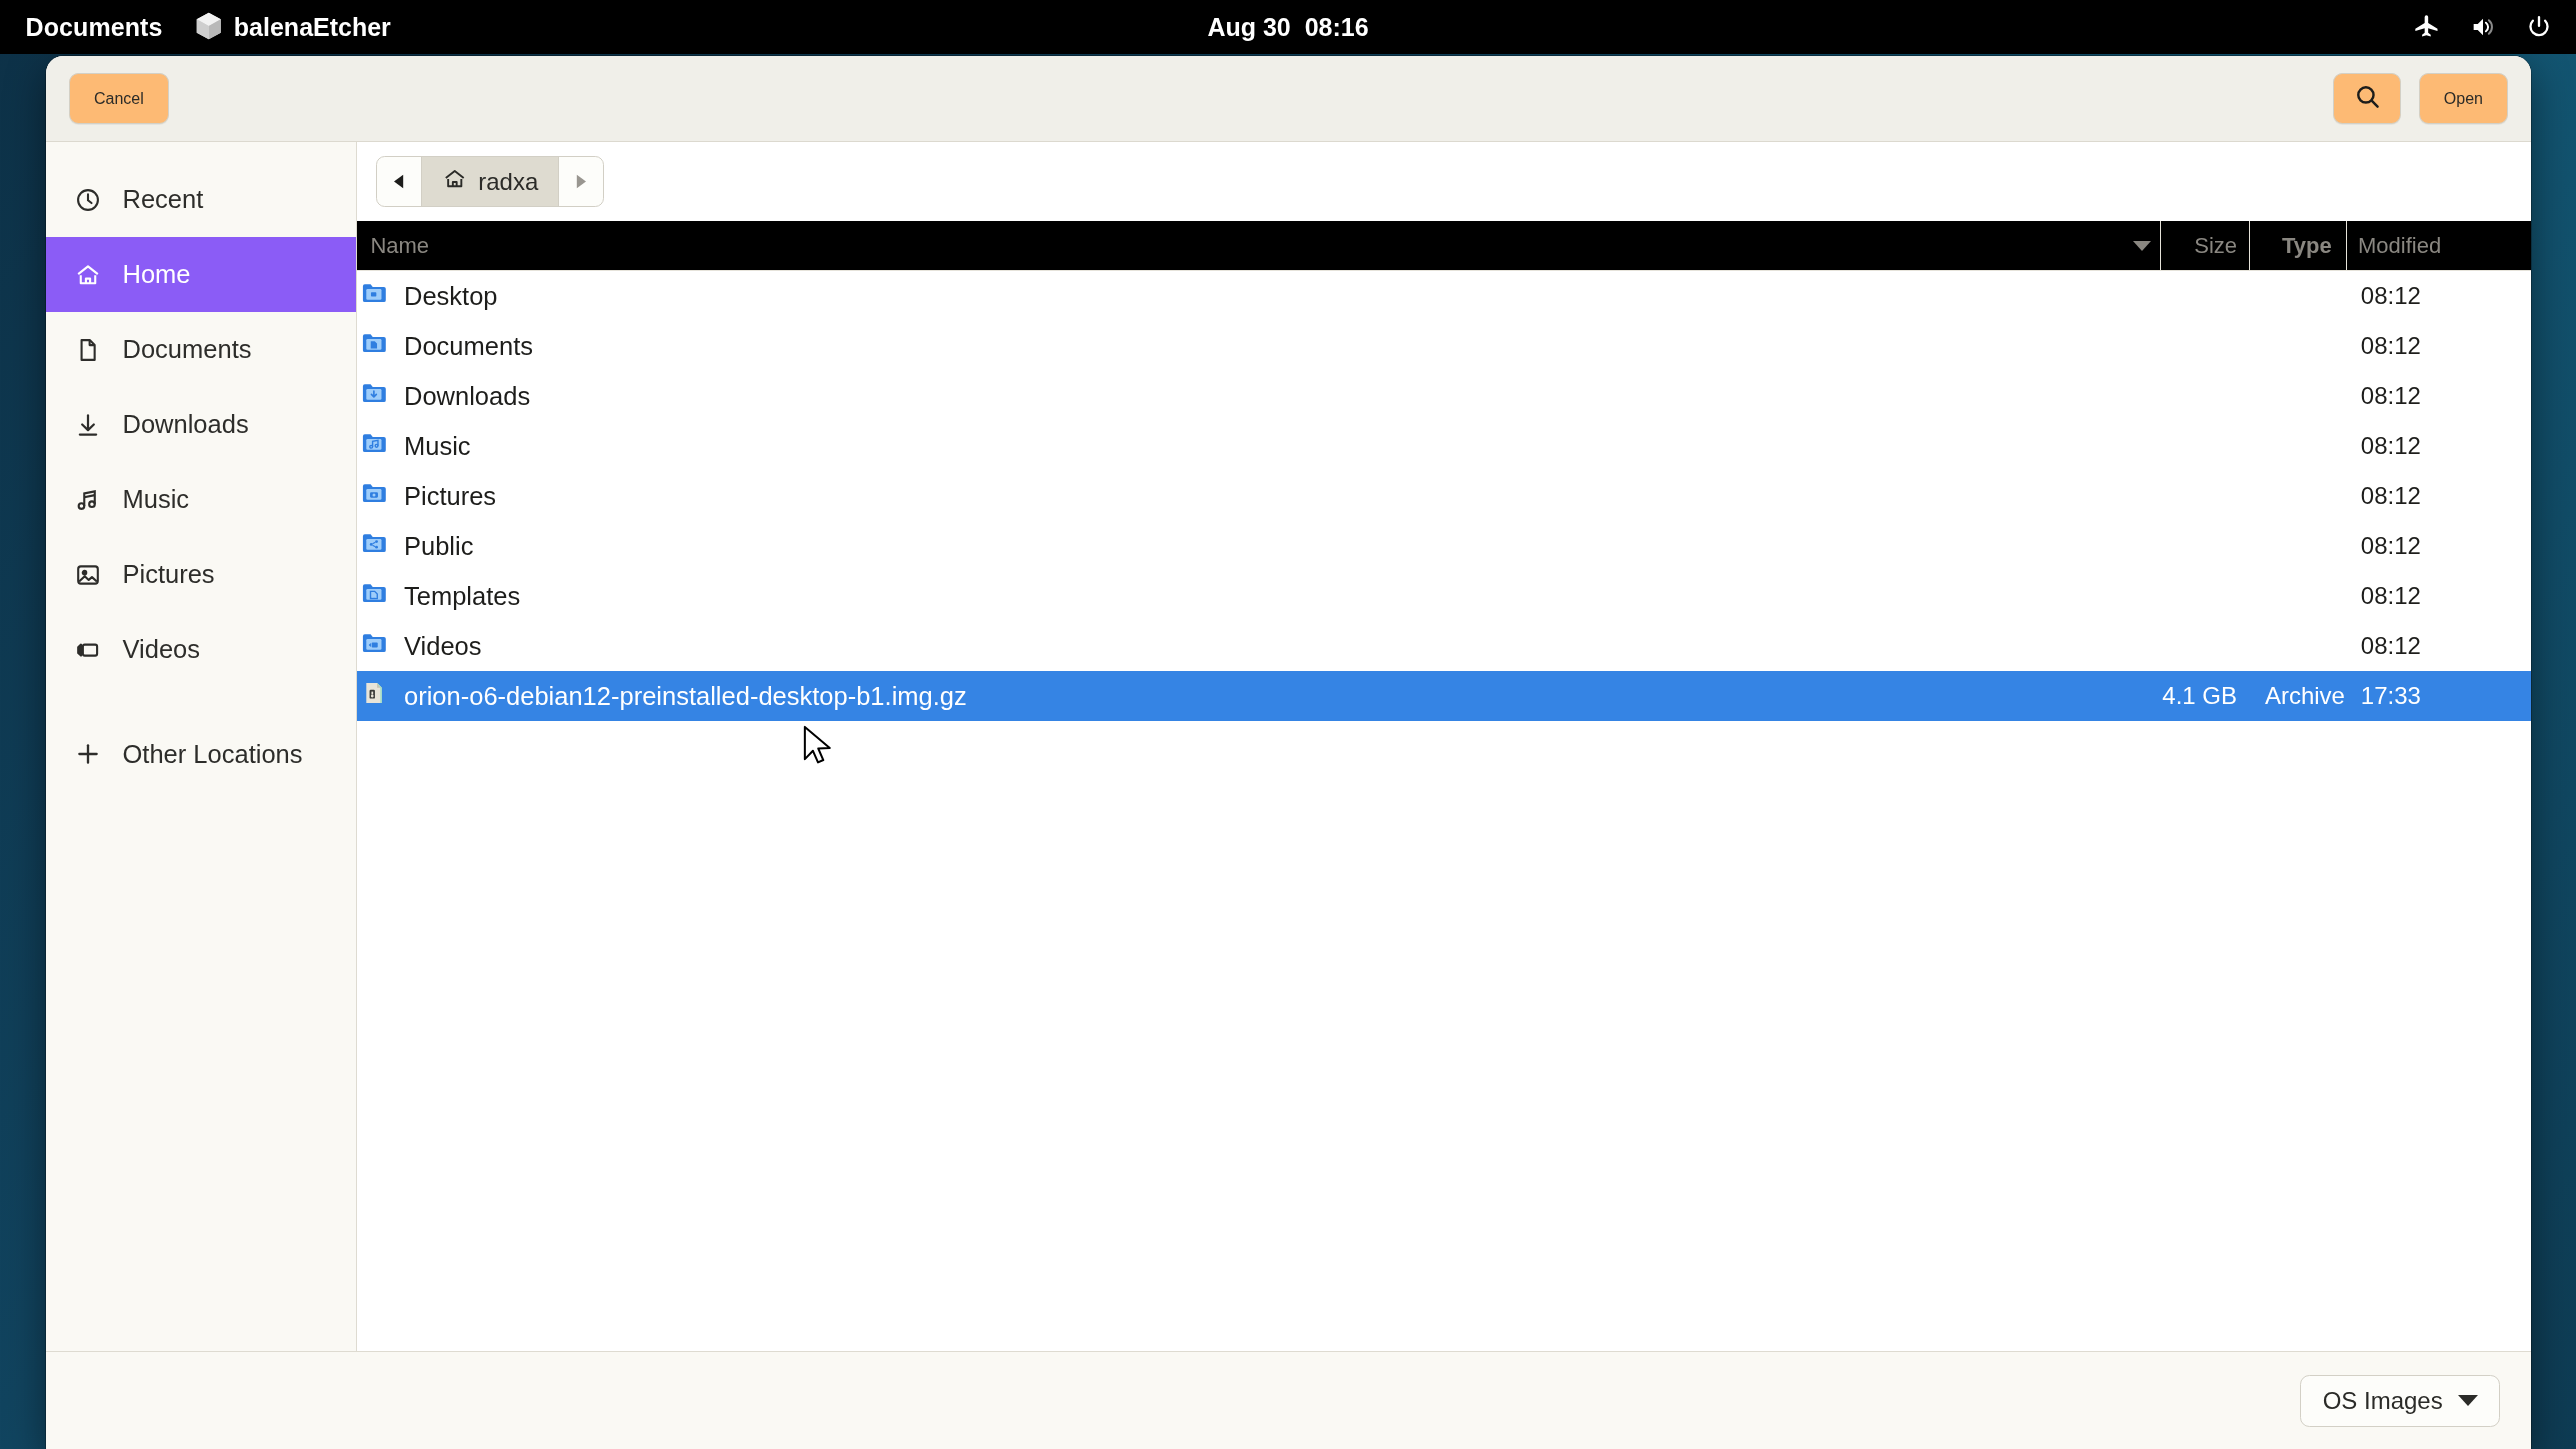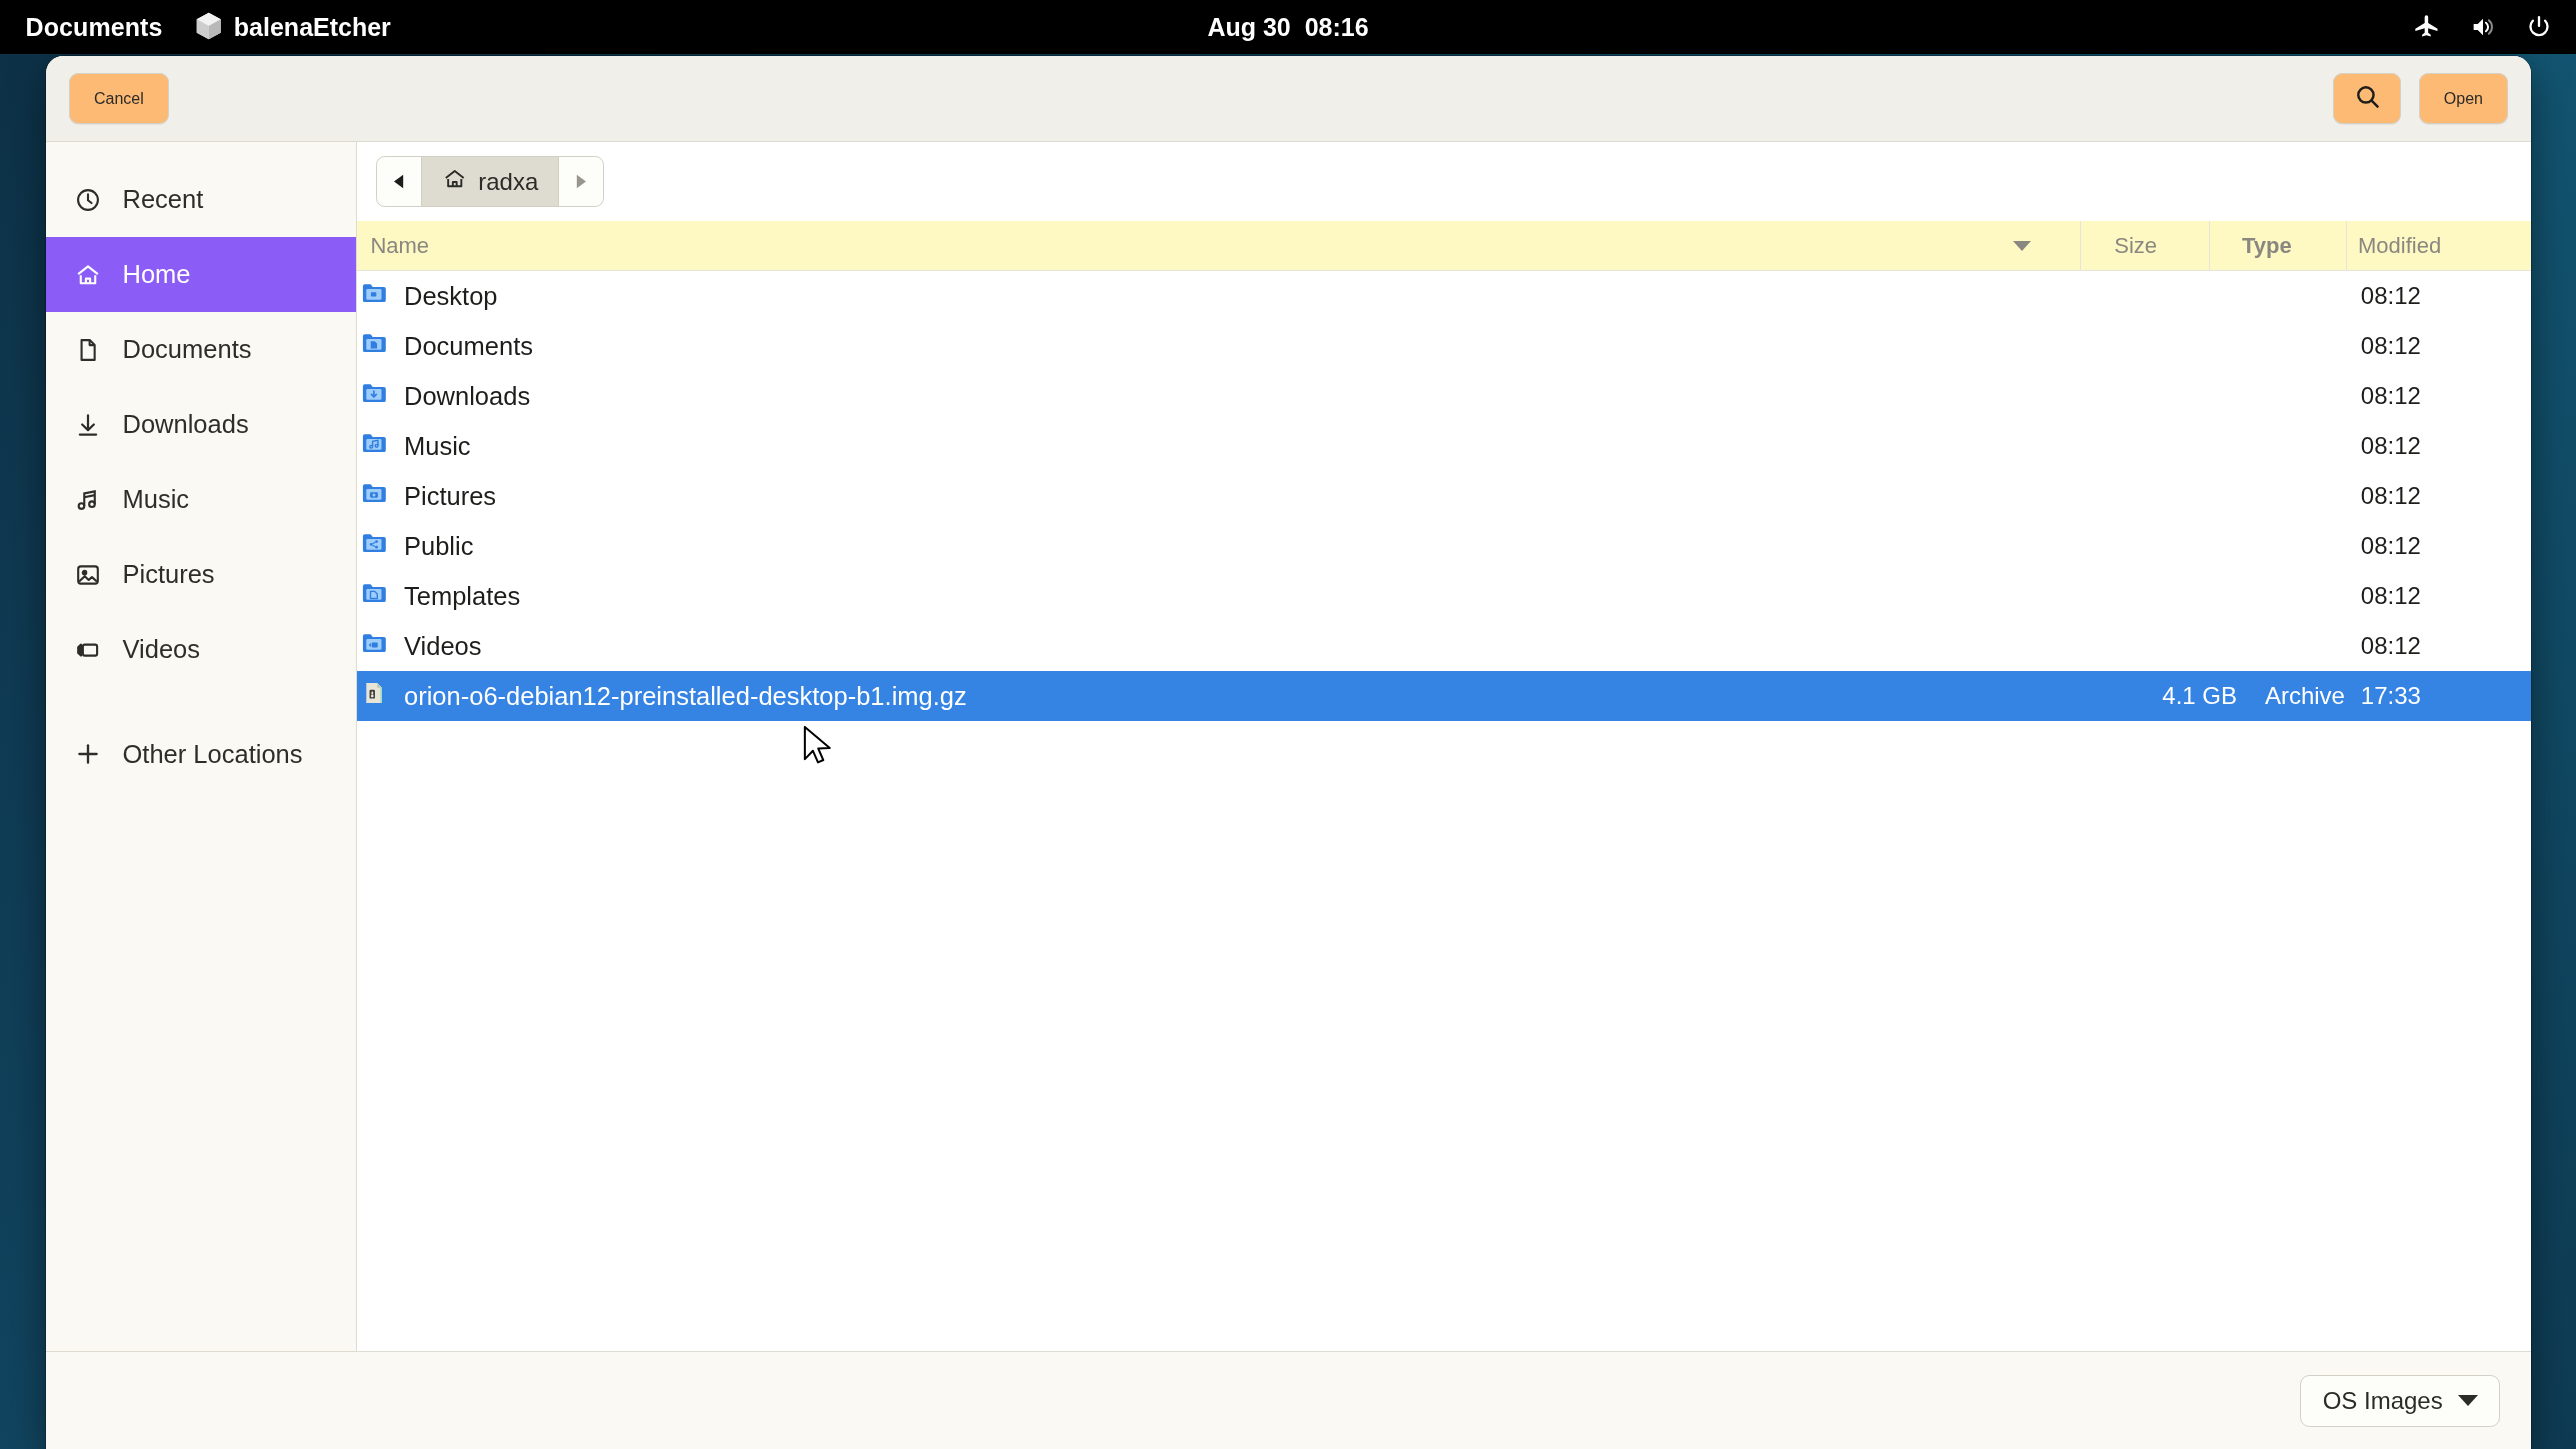--- a/index.html
+++ b/index.html
@@ -137,26 +137,25 @@
     border-left: 0.7px solid #d2cfc5;
     border-right: 0.7px solid #d2cfc5;
     font-size: 24px; color: #2b2b28;
     cursor: pointer;
   }
 
   
   #col-head {
     display: flex; align-items: center;
     height: 50px;
-    background: #fef9c3;
+    background: #000000;
     border-bottom: 0.7px solid #e6e3da;
     font-size: 22px;
     color: #8a8781;
     flex: 0 0 50px;
-    gap: 40px;
   }
   .ch { display: flex; align-items: center; height: 100%; cursor: pointer; }
   .ch-name { flex: 1; padding-left: 13.4px; justify-content: space-between; padding-right: 9.4px; }
   .ch-size { width: 89px; justify-content: flex-end; padding-right: 12px; border-left: 0.7px solid #e6e3da; }
   .ch-type { width: 97px; justify-content: flex-start; padding-left: 32px; border-left: 0.7px solid #e6e3da; font-weight: bold; }
   .ch-mod  { width: 185px; justify-content: flex-start; padding-left: 11px; border-left: 0.7px solid #e6e3da; }
   .sort-tri {
     width: 0; height: 0;
     border-left: 9.4px solid transparent;
     border-right: 9.4px solid transparent;

